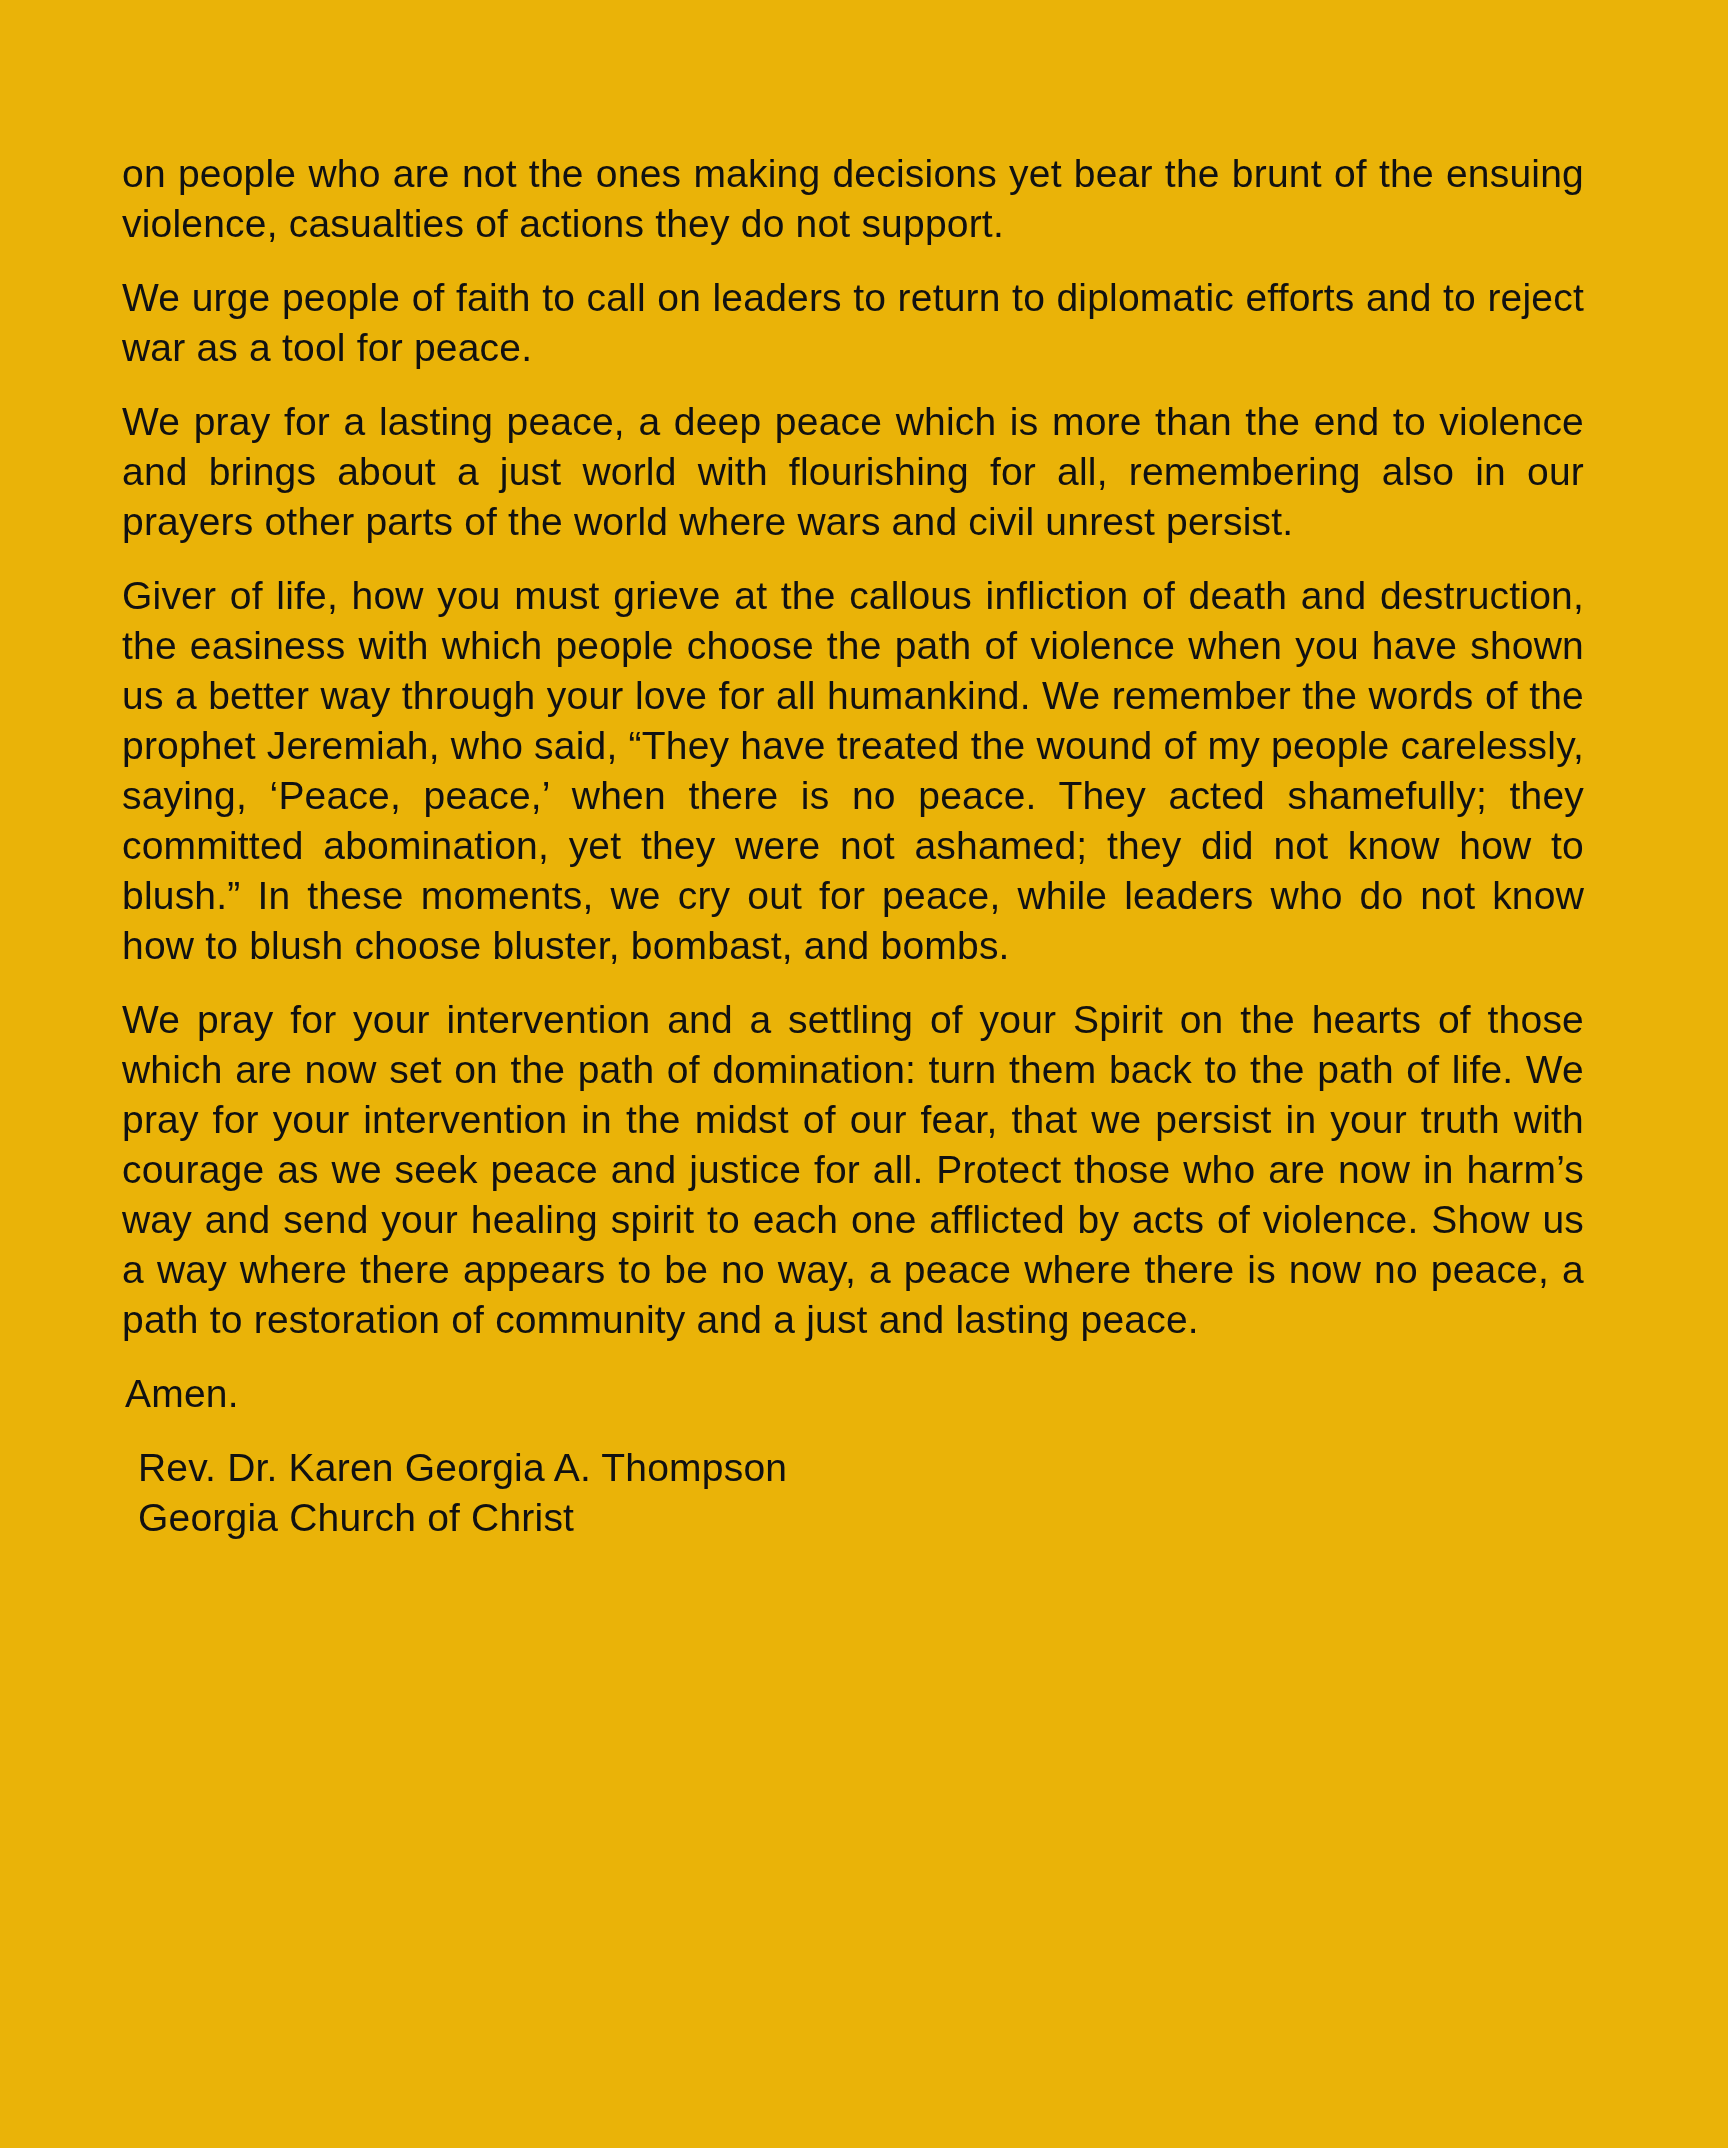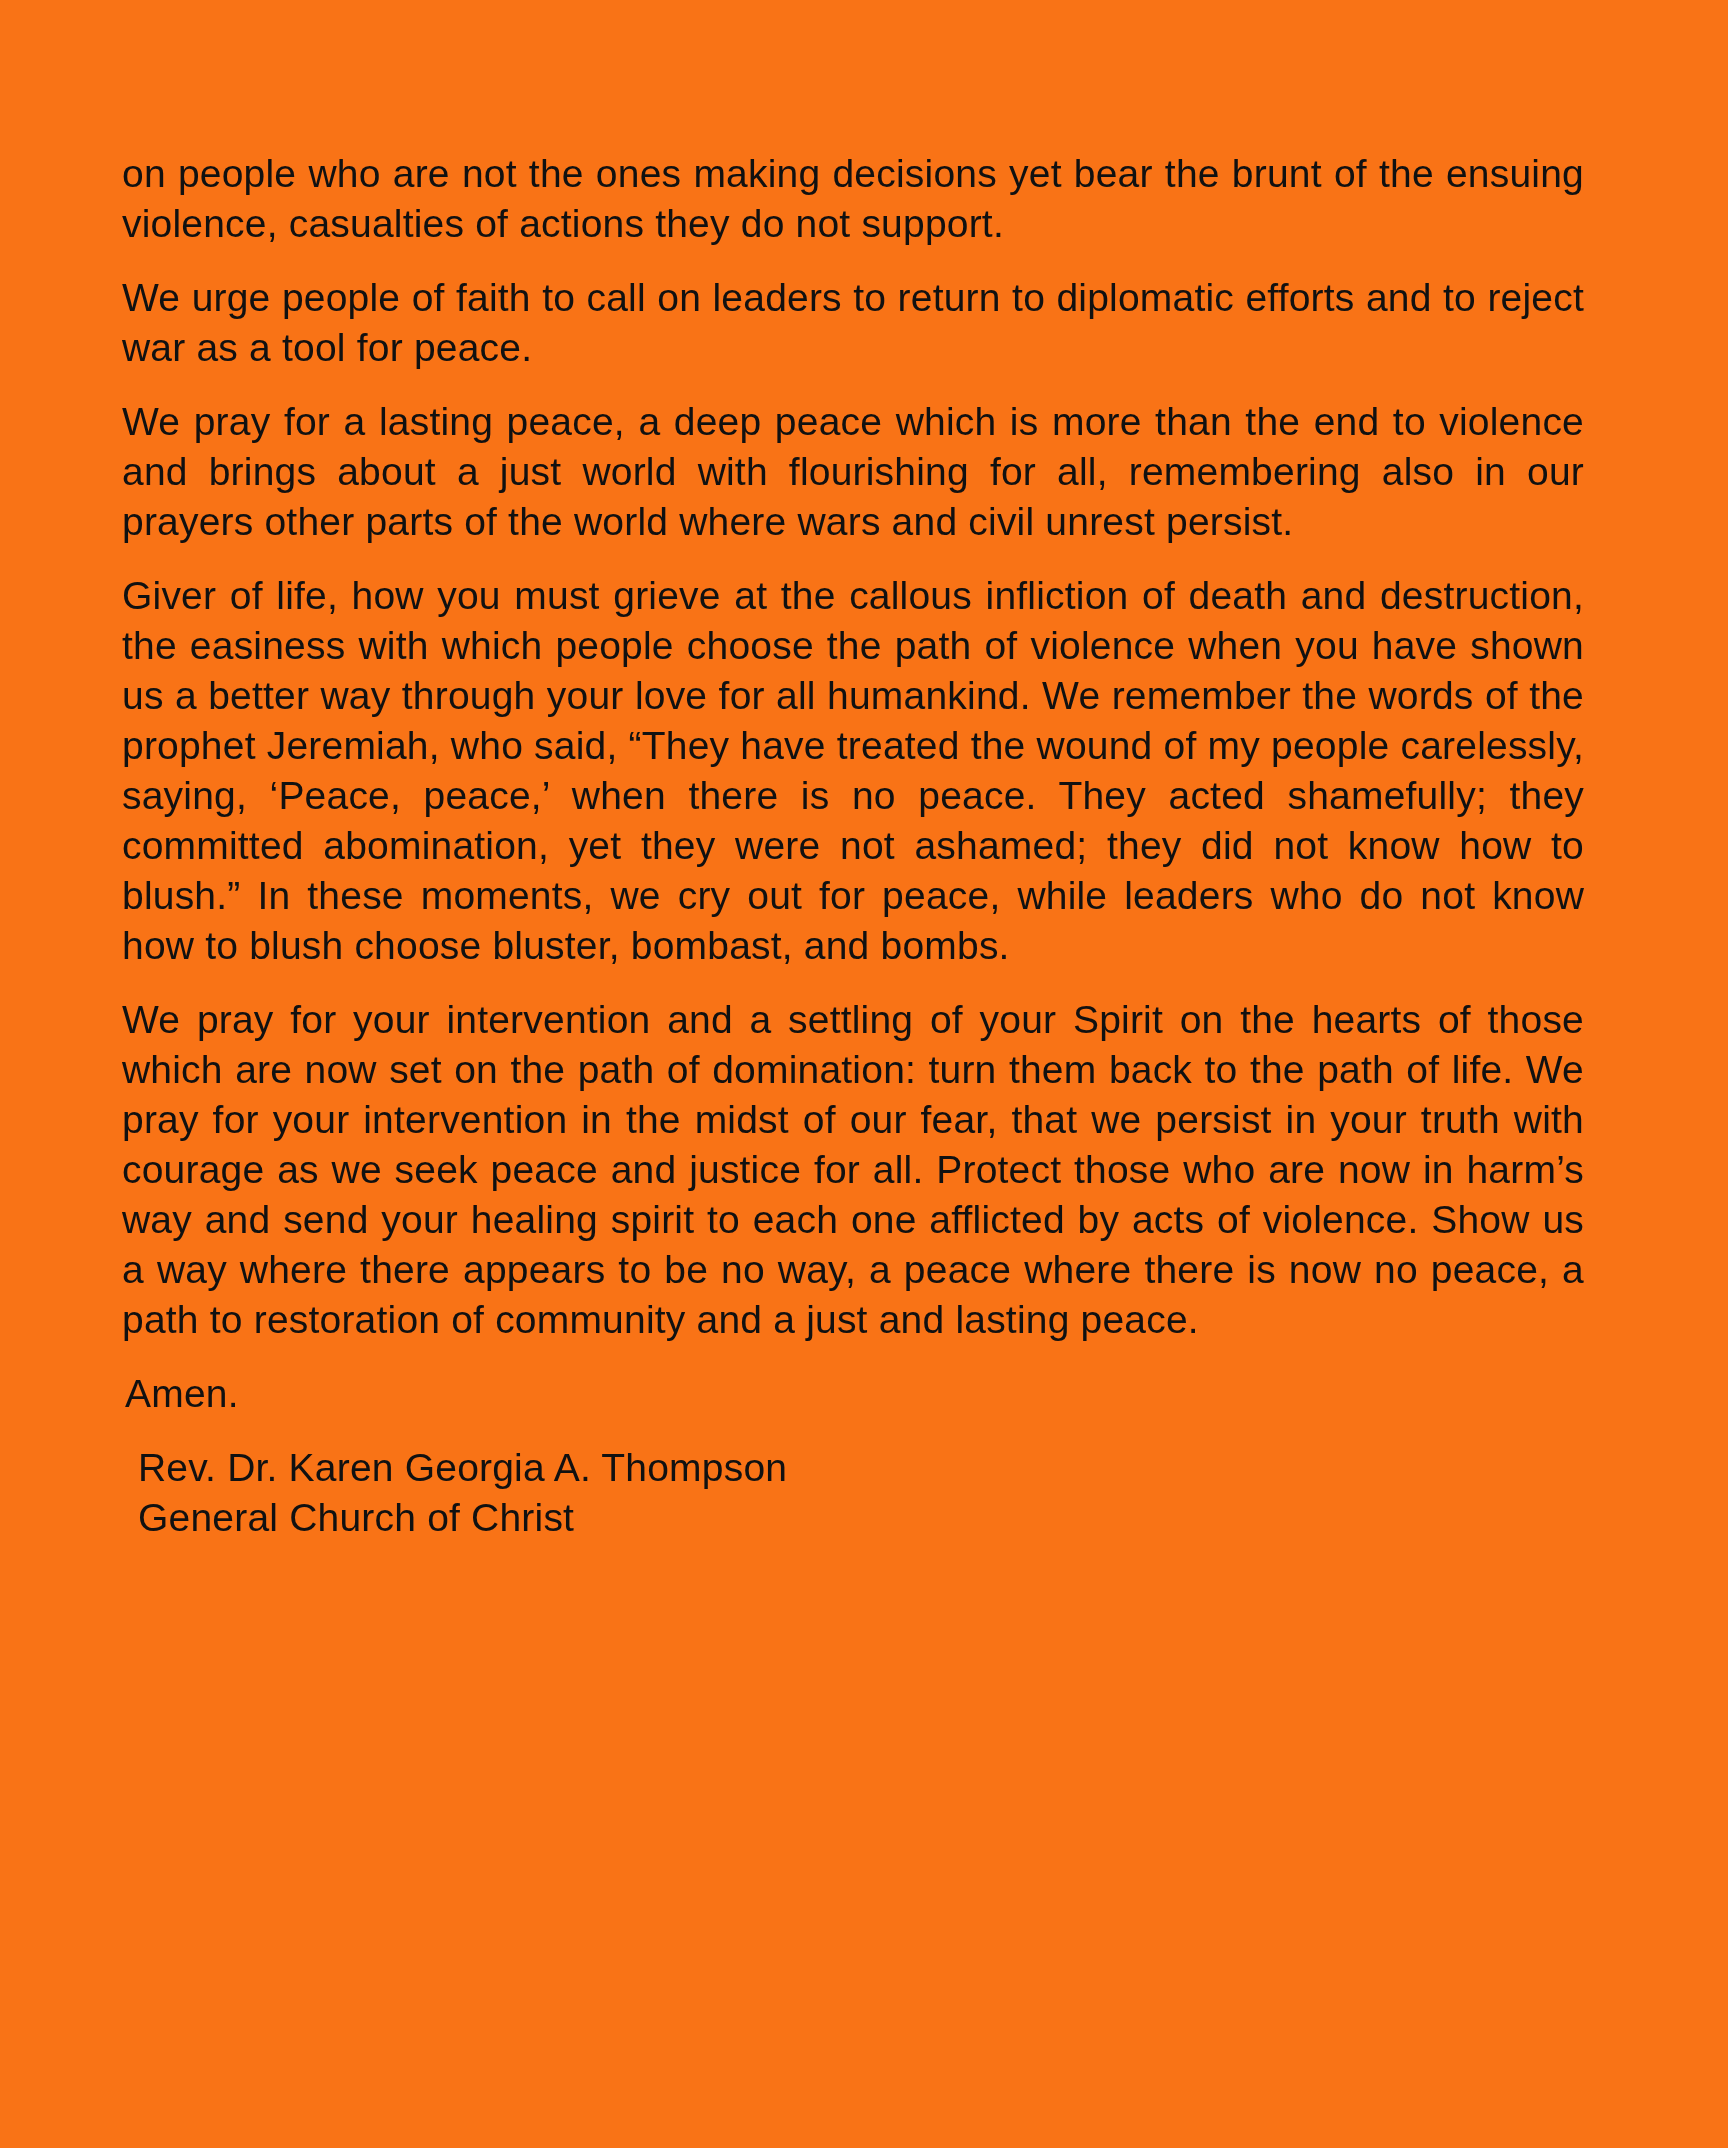--- a/index.html
+++ b/index.html
@@ -13,21 +13,21 @@
       position: relative;
       overflow: hidden;
       color: #111111;
     }
     .page {
       position: absolute;
       left: 0;
       top: 0;
       width: 1729px;
       height: 2148px;
-      background: #f97316;
+      background: #eab308;
     }
     .body-text {
       position: absolute;
       left: 122px;
       top: 149px;
       width: 1462px;
       font-family: "Liberation Sans", sans-serif;
       font-size: 39px;
       line-height: 50px;
       letter-spacing: 0.2px;
@@ -88,18 +88,18 @@
 <div class="page">
   <div class="body-text">
     <p class="para">on people who are not the ones making decisions yet bear the brunt of the ensuing violence, casualties of actions they do not support.</p>
     <p class="para">We urge people of faith to call on leaders to return to diplomatic efforts and to reject war as a tool for peace.</p>
     <p class="para">We pray for a lasting peace, a deep peace which is more than the end to violence and brings about a just world with flourishing for all, remembering also in our prayers other parts of the world where wars and civil unrest persist.</p>
     <p class="para">Giver of life, how you must grieve at the callous infliction of death and destruction, the easiness with which people choose the path of violence when you have shown us a better way through your love for all humankind. We remember the words of the prophet Jeremiah, who said, “They have treated the wound of my people carelessly, saying, ‘Peace, peace,’ when there is no peace. They acted shamefully; they committed abomination, yet they were not ashamed; they did not know how to blush.” In these moments, we cry out for peace, while leaders who do not know how to blush choose bluster, bombast, and bombs.</p>
     <p class="para">We pray for your intervention and a settling of your Spirit on the hearts of those which are now set on the path of domination: turn them back to the path of life. We pray for your intervention in the midst of our fear, that we persist in your truth with courage as we seek peace and justice for all. Protect those who are now in harm’s way and send your healing spirit to each one afflicted by acts of violence. Show us a way where there appears to be no way, a peace where there is now no peace, a path to restoration of community and a just and lasting peace.</p>
     <p class="amen">Amen.</p>
     <div class="signature">
       <div>Rev. Dr. Karen Georgia A. Thompson</div>
-      <div>General Church of Christ</div>
+      <div>Georgia Church of Christ</div>
     </div>
   </div>
 
 </div>
 
 
 </body></html>

